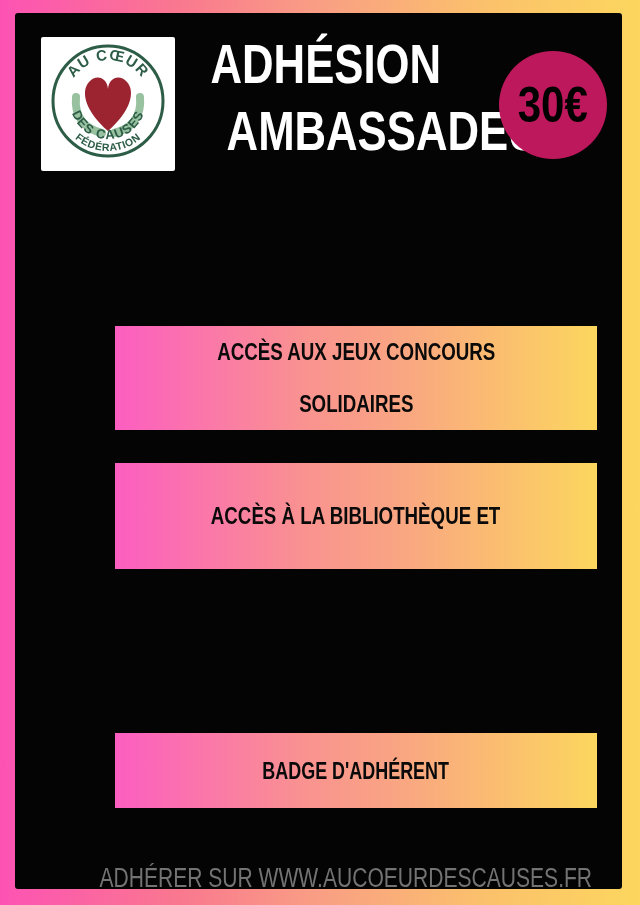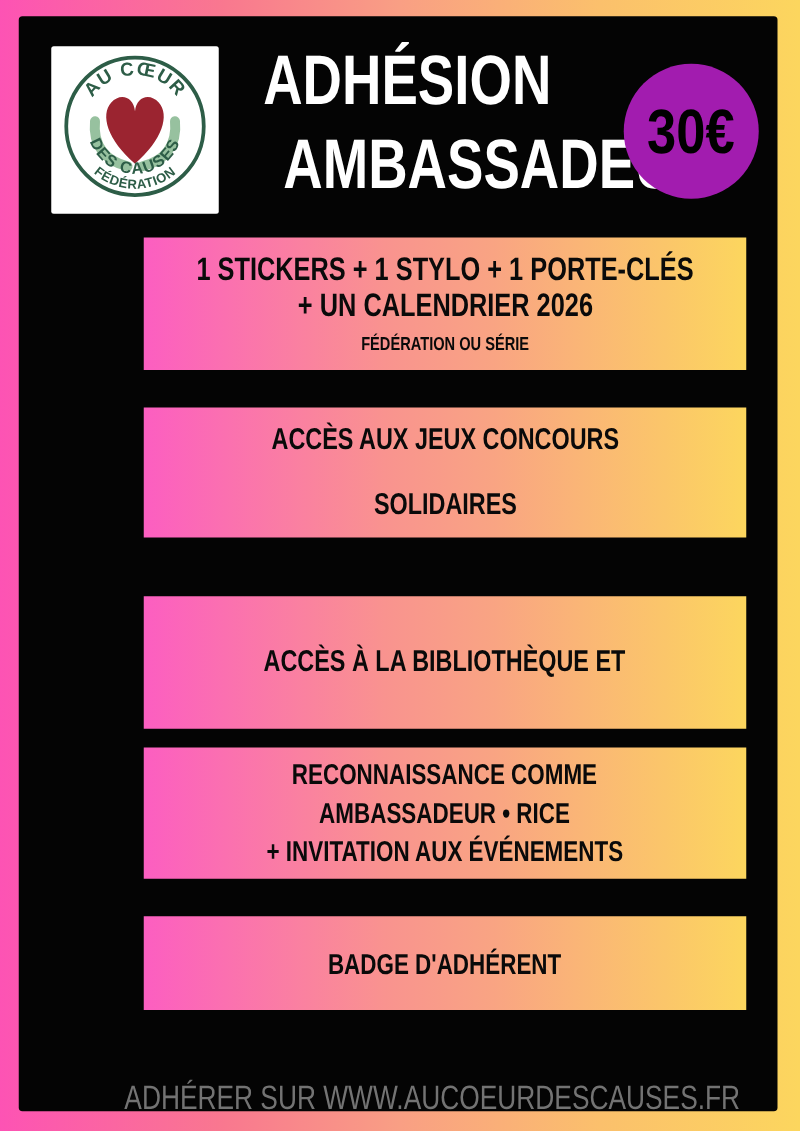--- a/index.html
+++ b/index.html
@@ -20,33 +20,33 @@
   .cond { display:inline-block; transform:scaleX(0.78); transform-origin:50% 50%; white-space:nowrap; }
   .condw { display:inline-block; transform:scaleX(0.84); transform-origin:50% 50%; white-space:nowrap; }
   .title {
     position:absolute; left:163px; top:16px; width:322px; text-align:left;
     color:#ffffff; font-weight:800;
   }
   .title .t1 { font-size:56px; line-height:70px; }
   .title .t2 { font-size:56px; line-height:64px; }
   .badge {
     position:absolute; left:484px; top:38px; width:108px; height:108px;
-    background:#a21caf; border-radius:50%; color:#000;
+    background:#be185d; border-radius:50%; color:#000;
     display:flex; align-items:center; justify-content:center;
     font-weight:800; font-size:50px;
   }
   .benefit {
     position:absolute; left:100px; width:482px;
     background:linear-gradient(90deg,#fc5ec1 0%, #f9938f 40%, #f9a483 58%, #fcd65e 100%);
     color:#0a0a0a; font-weight:800; text-align:center;
     display:flex; flex-direction:column; align-items:center; justify-content:center;
   }
   .b1 { top:177px; height:106px; }
   .b2 { top:313px; height:104px; }
-  .b3 { top:464px; height:106px;gap:32px; }
+  .b3 { top:450px; height:106px;gap:32px; }
   .b4 { top:585px; height:105px; }
   .b5 { top:720px; height:75px; }
   .b1 .main { font-size:26px; line-height:29px; }
   .b1 .note { font-size:15px; line-height:20px; margin-top:7px; }
   .b2 .main, .b3 .main { font-size:24px; line-height:52px; }
   .b4 .main { font-size:23px; line-height:31px; }
   .b5 .main { font-size:23px; line-height:42px; }
   .footer {
     position:absolute; left:15px; top:849px; width:607px; text-align:right;
     color:#737373; font-weight:400; font-size:27px; line-height:32px;
@@ -89,58 +89,36 @@
       </div>
       <div class="t2">
         <span class="cond">AMBASSADEUR</span>
       </div>
     </div>
 
     <div class="badge">
       <span class="condw">30€</span>
     </div>
 
-    <div class="benefit b1">
-      <div class="main">
-        <span class="cond">1 STICKERS + 1 STYLO + 1 PORTE-CLÉS</span>
-      </div>
-      <div class="main">
-        <span class="cond">+ UN CALENDRIER 2026</span>
-      </div>
-      <div class="note">
-        <span class="cond">FÉDÉRATION OU SÉRIE</span>
-      </div>
-    </div>
 
     <div class="benefit b2">
       <div class="main">
         <span class="cond">ACCÈS AUX JEUX CONCOURS</span>
       </div>
       <div class="main">
         <span class="cond">SOLIDAIRES</span>
       </div>
     </div>
 
     <div class="benefit b3">
       <div class="main">
         <span class="cond">ACCÈS À LA BIBLIOTHÈQUE ET</span>
       </div>
     </div>
 
-    <div class="benefit b4">
-      <div class="main">
-        <span class="cond">RECONNAISSANCE COMME</span>
-      </div>
-      <div class="main">
-        <span class="cond">AMBASSADEUR • RICE</span>
-      </div>
-      <div class="main">
-        <span class="cond">+ INVITATION AUX ÉVÉNEMENTS</span>
-      </div>
-    </div>
 
     <div class="benefit b5">
       <div class="main">
         <span class="cond">BADGE D'ADHÉRENT</span>
       </div>
     </div>
 
     <div class="footer">
       <span class="cond">ADHÉRER SUR WWW.AUCOEURDESCAUSES.FR</span>
     </div>

